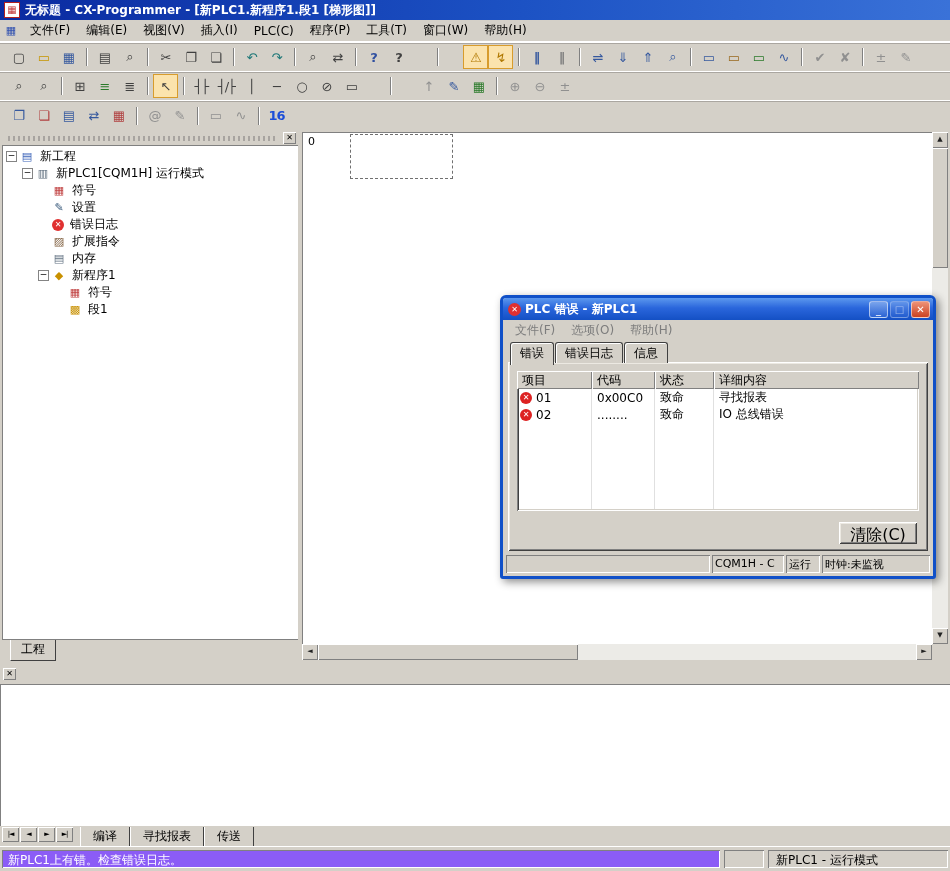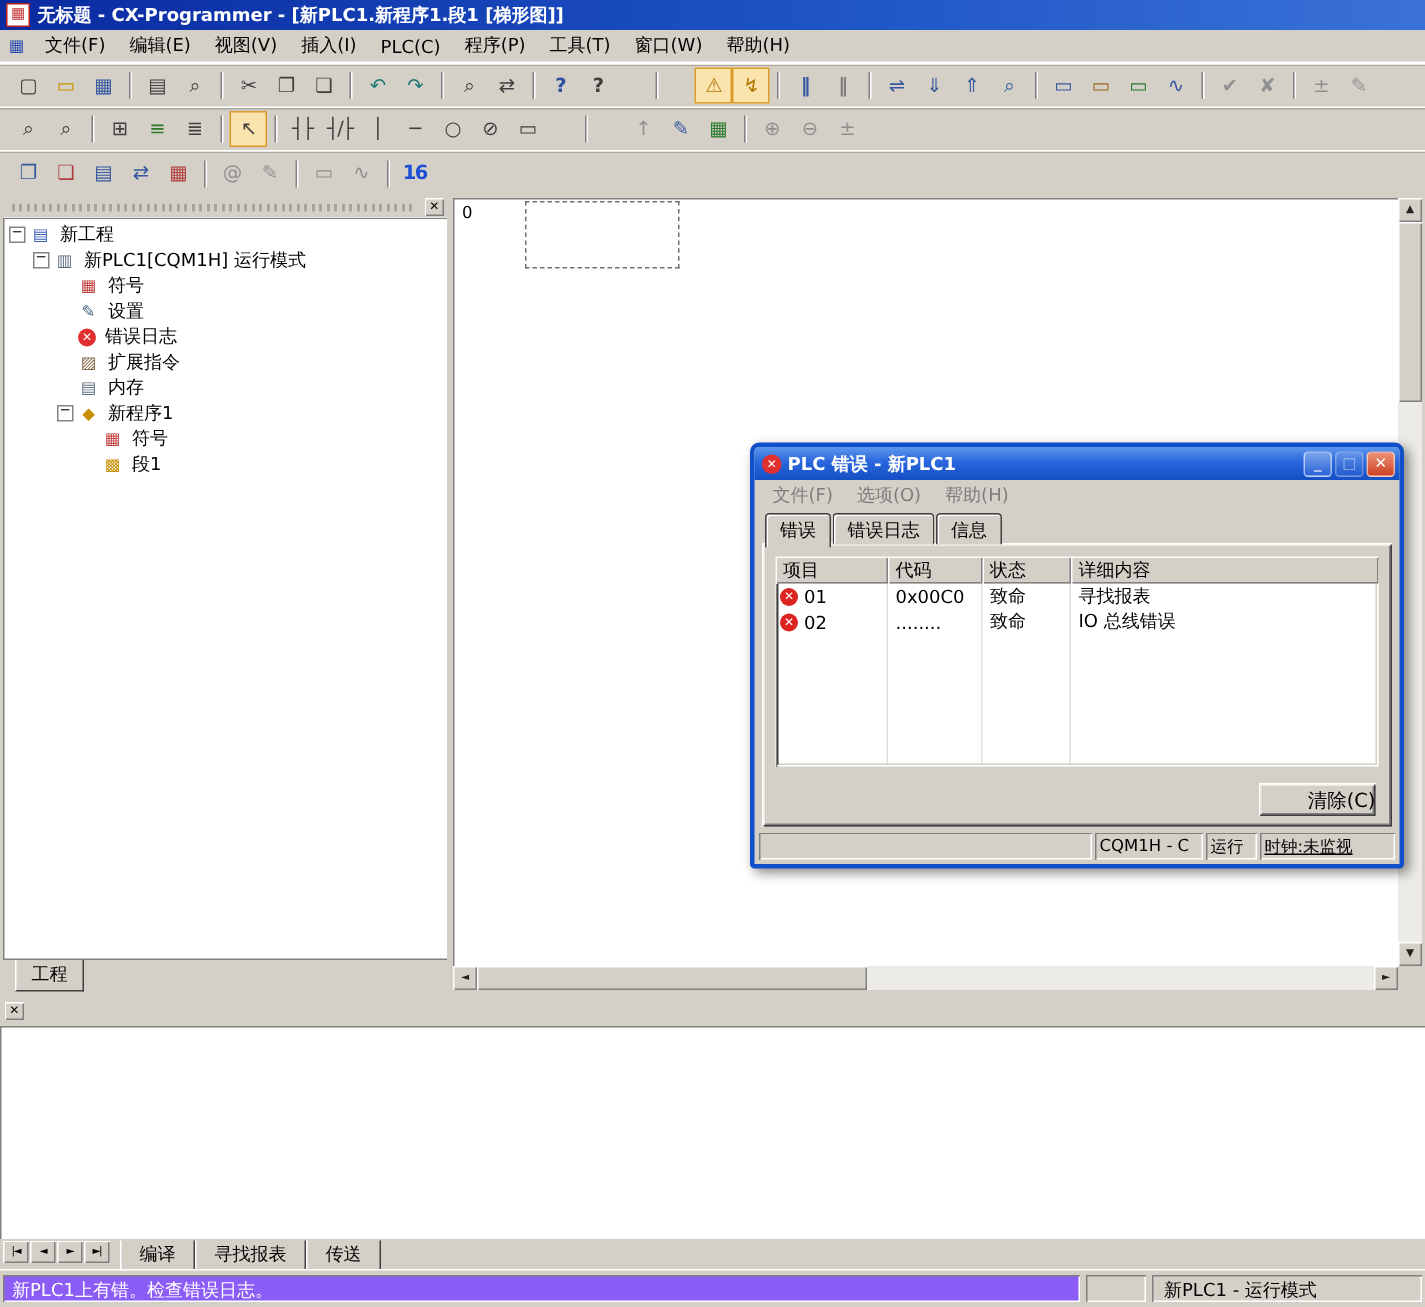--- a/index.html
+++ b/index.html
@@ -124,26 +124,26 @@
   .hcell{background:#d4d0c8;box-shadow:inset 1px 1px #fff,inset -1px -1px #808080;
     padding:1px 0 0 5px;box-sizing:border-box;font-size:12px;flex:none;white-space:nowrap;cursor:default;}
   .hcell:nth-child(1){width:75px;} .hcell:nth-child(2){width:63px;} .hcell:nth-child(3){width:59px;}
   .hcell:nth-child(4){flex:1;}
   .lrow{display:flex;height:17px;align-items:center;}
   .rcell{flex:none;padding-left:5px;box-sizing:border-box;font-size:12px;white-space:nowrap;overflow:hidden;display:flex;align-items:center;}
   .rcell:nth-child(1){width:75px;padding-left:3px;} .rcell:nth-child(2){width:63px;} .rcell:nth-child(3){width:59px;}
   .rcell:nth-child(4){flex:1;}
   .rowicon{width:12px;height:12px;border-radius:50%;background:#dd2222;color:#fff;font-size:8px;
     font-weight:bold;line-height:12px;text-align:center;margin-right:4px;flex:none;}
-  .clearbtn{position:absolute;right:11px;bottom:7px;width:78px;height:22px;font-size:13px;
-    text-align:right;padding-top:3px;box-sizing:border-box;cursor:default;}
+  .clearbtn{position:absolute;right:11px;bottom:7px;width:78px;height:22px;font-size:16px;
+    text-align:center;padding-top:3px;box-sizing:border-box;cursor:default;}
   .dstatus{position:absolute;left:3px;right:3px;bottom:3px;height:18px;display:flex;gap:2px;}
   .dseg{box-shadow:inset 1px 1px #808080,inset -1px -1px #fff;font-size:11px;padding:2px 3px 0;
     box-sizing:border-box;white-space:nowrap;overflow:hidden;}
-  .dseg.fill{flex:1;} .dseg.s1{width:72px;} .dseg.s2{width:34px;} .dseg.s3{width:90px;text-decoration:underline;}
+  .dseg.fill{flex:1;} .dseg.s1{width:72px;} .dseg.s2{width:34px;} .dseg.s3{width:108px;}
 </style>
 </head>
 <body>
 
 <div id="win">
 
   <div class="abs titlebar">
     <span class="appicon">▦</span>
     <span class="titletext">无标题 - CX-Programmer - [新PLC1.新程序1.段1 [梯形图]]</span>
   </div>

